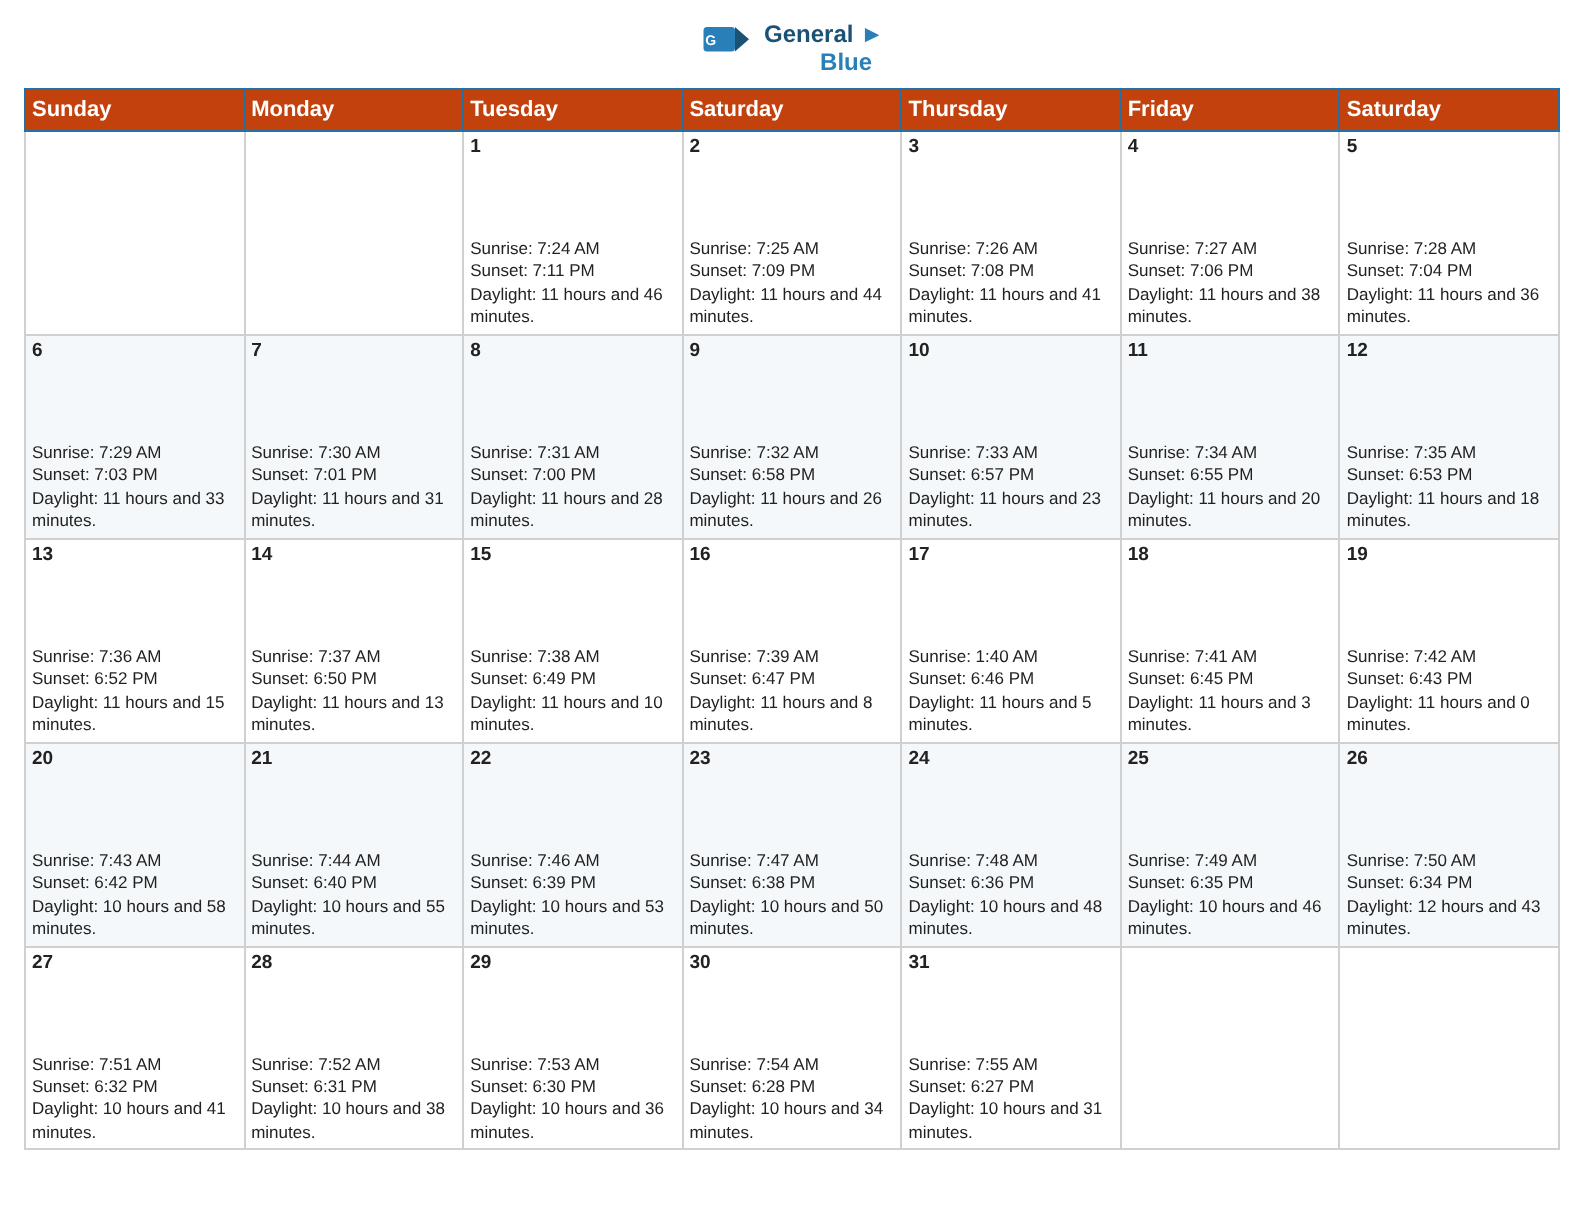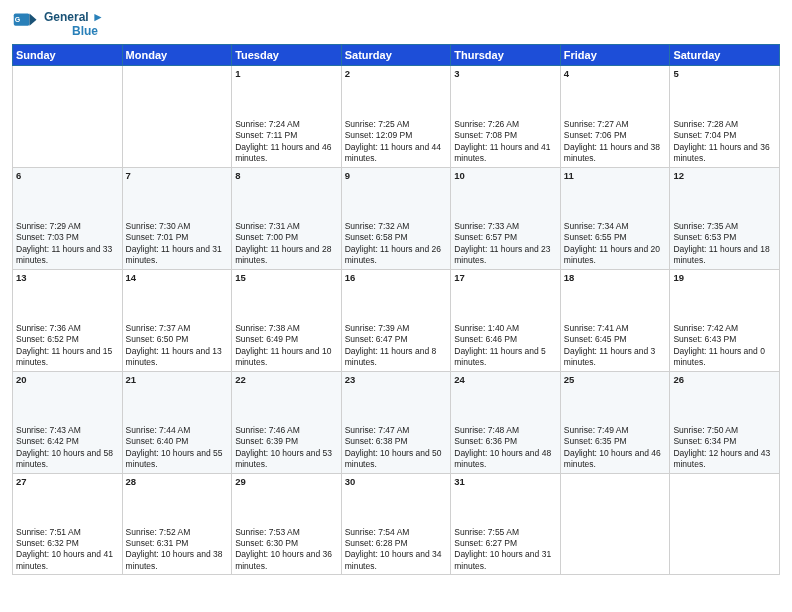--- a/index.html
+++ b/index.html
@@ -10,21 +10,21 @@
       background: #fff;
       overflow: hidden;
     }
     .container {
       width: 792px;
       height: 612px;
       padding: 10px 12px 8px 12px;
     }
     .header {
       display: flex;
-      justify-content: space-between;
+      justify-content: center;
       align-items: flex-start;
       margin-bottom: 6px;
     }
     .logo {
       display: flex;
       align-items: center;
       gap: 4px;
     }
     .logo-icon {
       width: 28px;
@@ -41,21 +41,21 @@
     .location {
       font-size: 13px;
       color: #444;
     }
     table {
       width: 100%;
       border-collapse: collapse;
       table-layout: fixed;
     }
     th {
-      background-color: #1d4ed8;
+      background-color: #c2410c;
       color: #fff;
       font-size: 11px;
       font-weight: bold;
       padding: 4px 3px;
       text-align: left;
       border: 1px solid #2471a3;
     }
     td {
       vertical-align: top;
       border: 1px solid #d0d0d0;
@@ -127,21 +127,21 @@
         <div class="cell-content">
           <span>Sunrise: 7:24 AM</span><br>
           <span>Sunset: 7:11 PM</span><br>
           <span>Daylight: 11 hours and 46 minutes.</span>
         </div>
       </td>
           <td>
         <span class="day-num">2</span>
         <div class="cell-content">
           <span>Sunrise: 7:25 AM</span><br>
-          <span>Sunset: 12:09 PM</span><br>
+          <span>Sunset: 7:09 PM</span><br>
           <span>Daylight: 11 hours and 44 minutes.</span>
         </div>
       </td>
           <td>
         <span class="day-num">3</span>
         <div class="cell-content">
           <span>Sunrise: 7:26 AM</span><br>
           <span>Sunset: 7:08 PM</span><br>
           <span>Daylight: 11 hours and 41 minutes.</span>
         </div>

